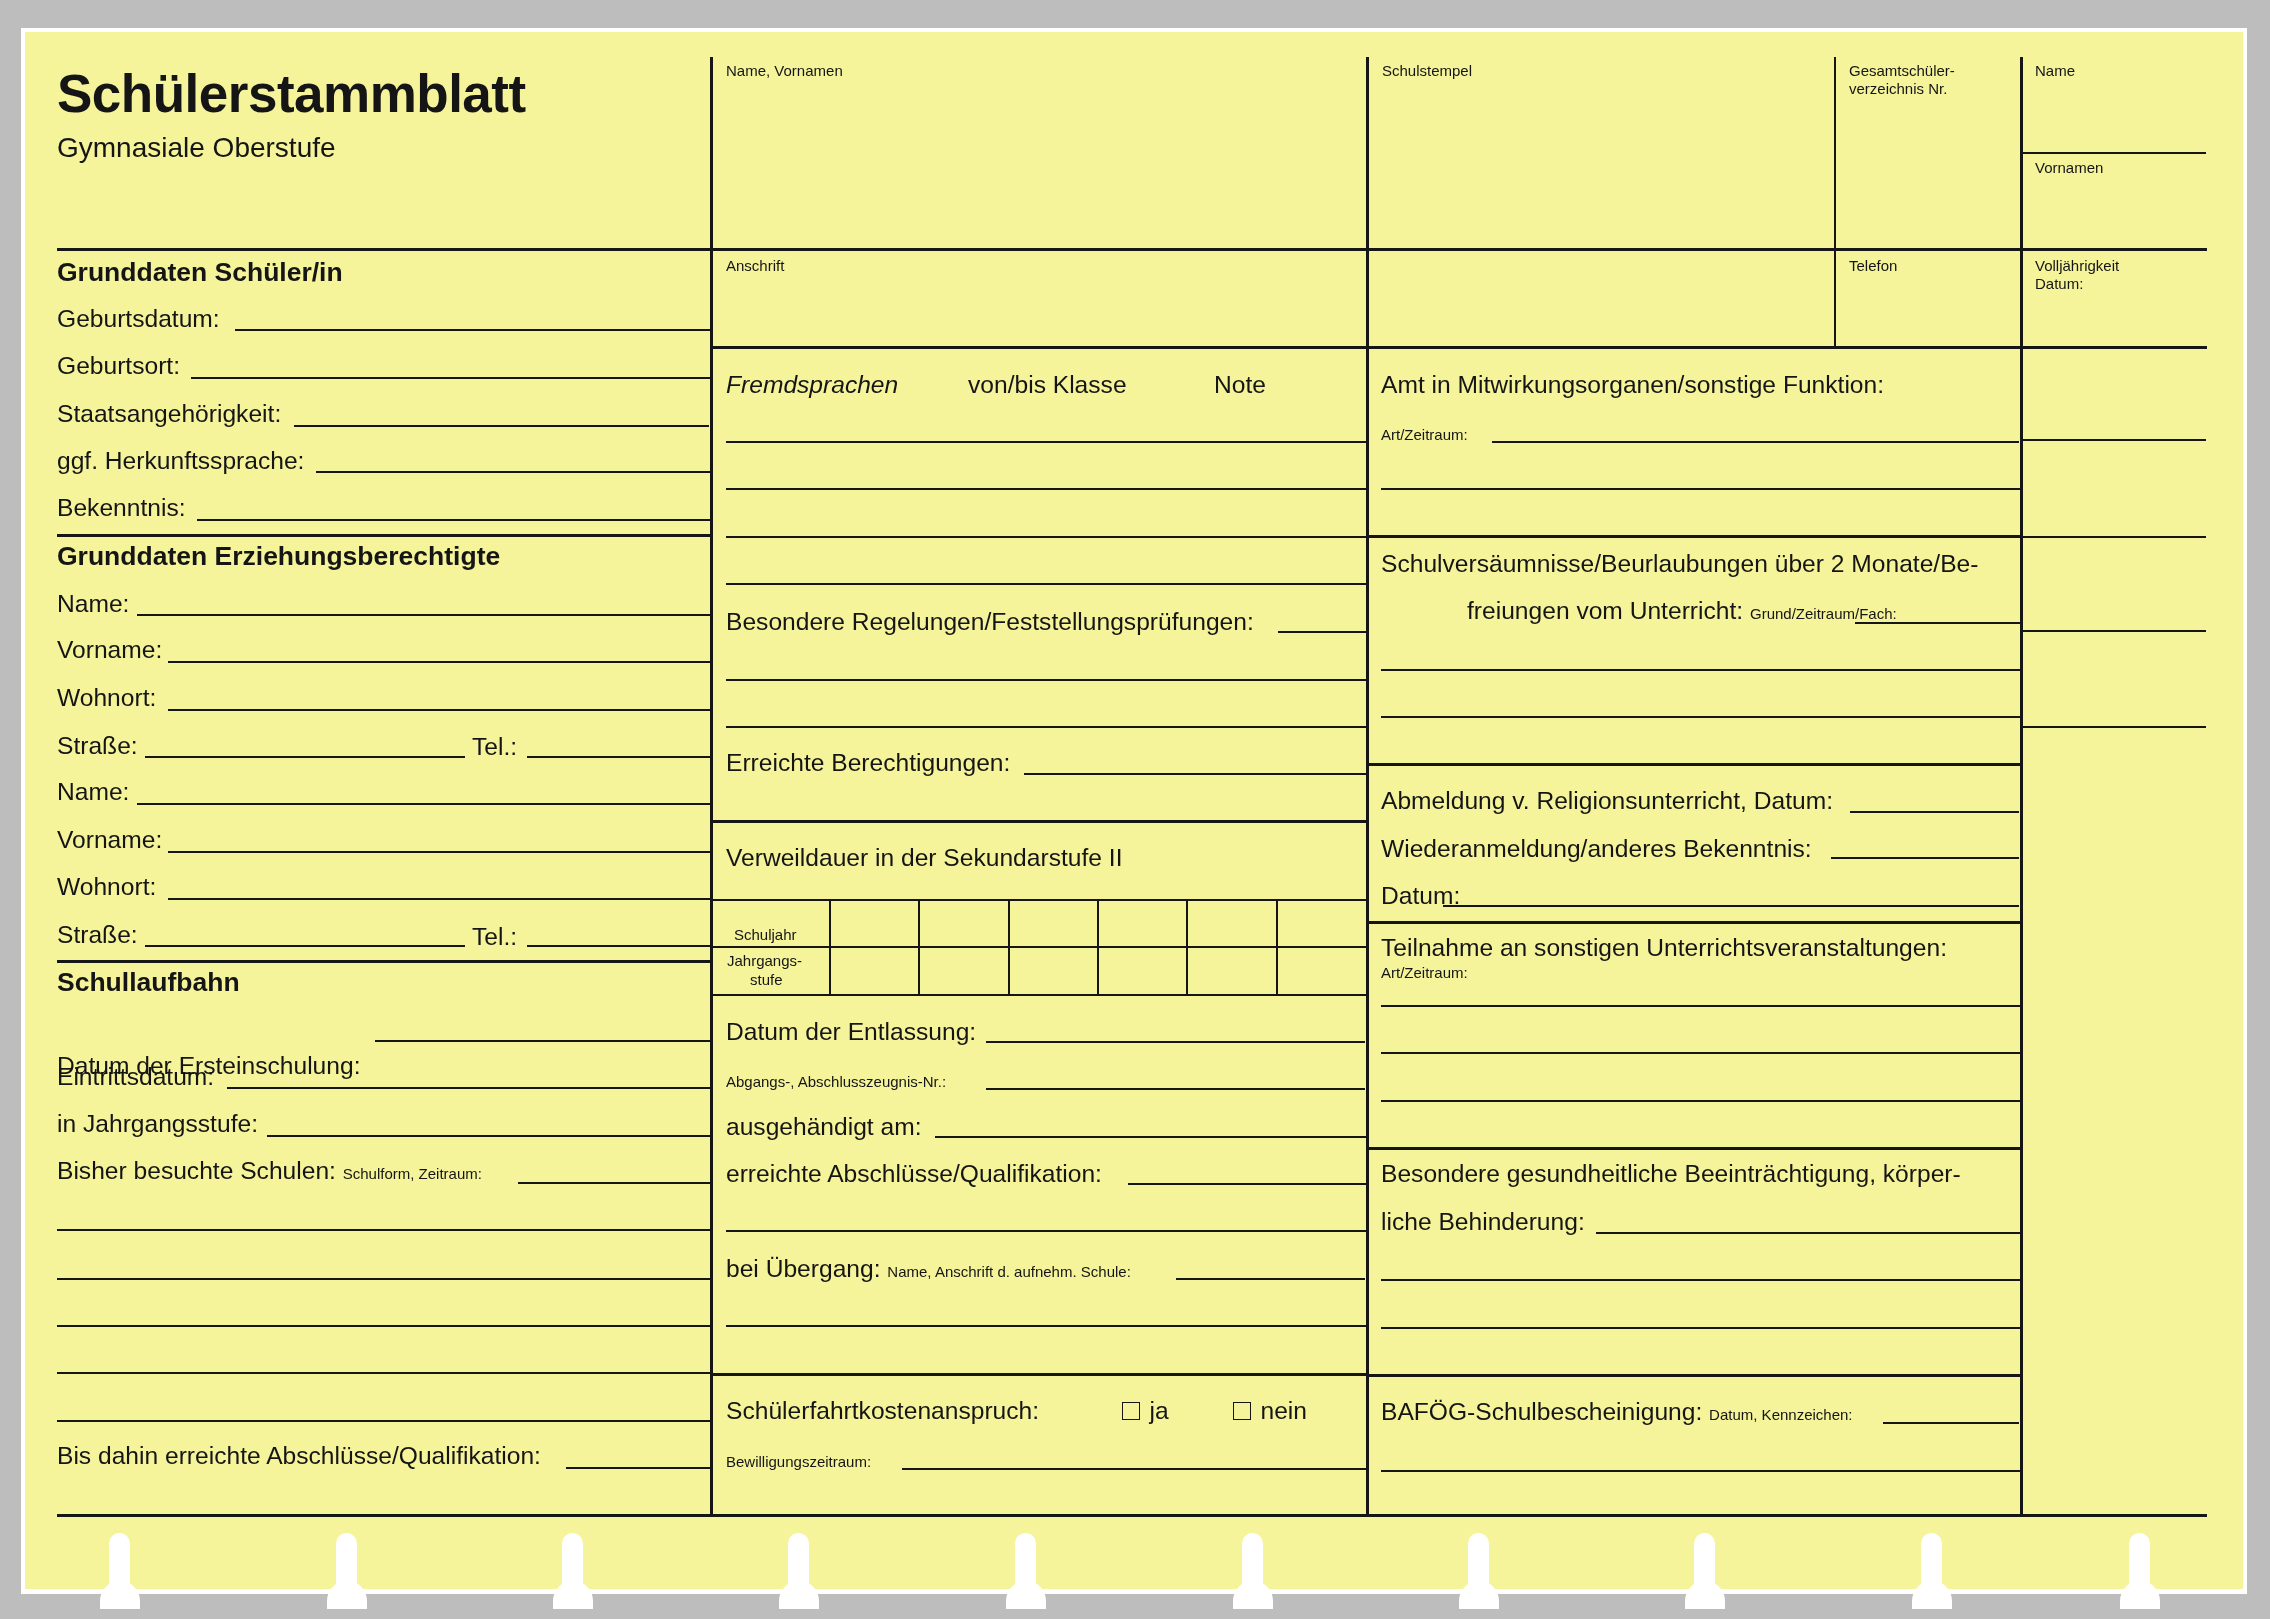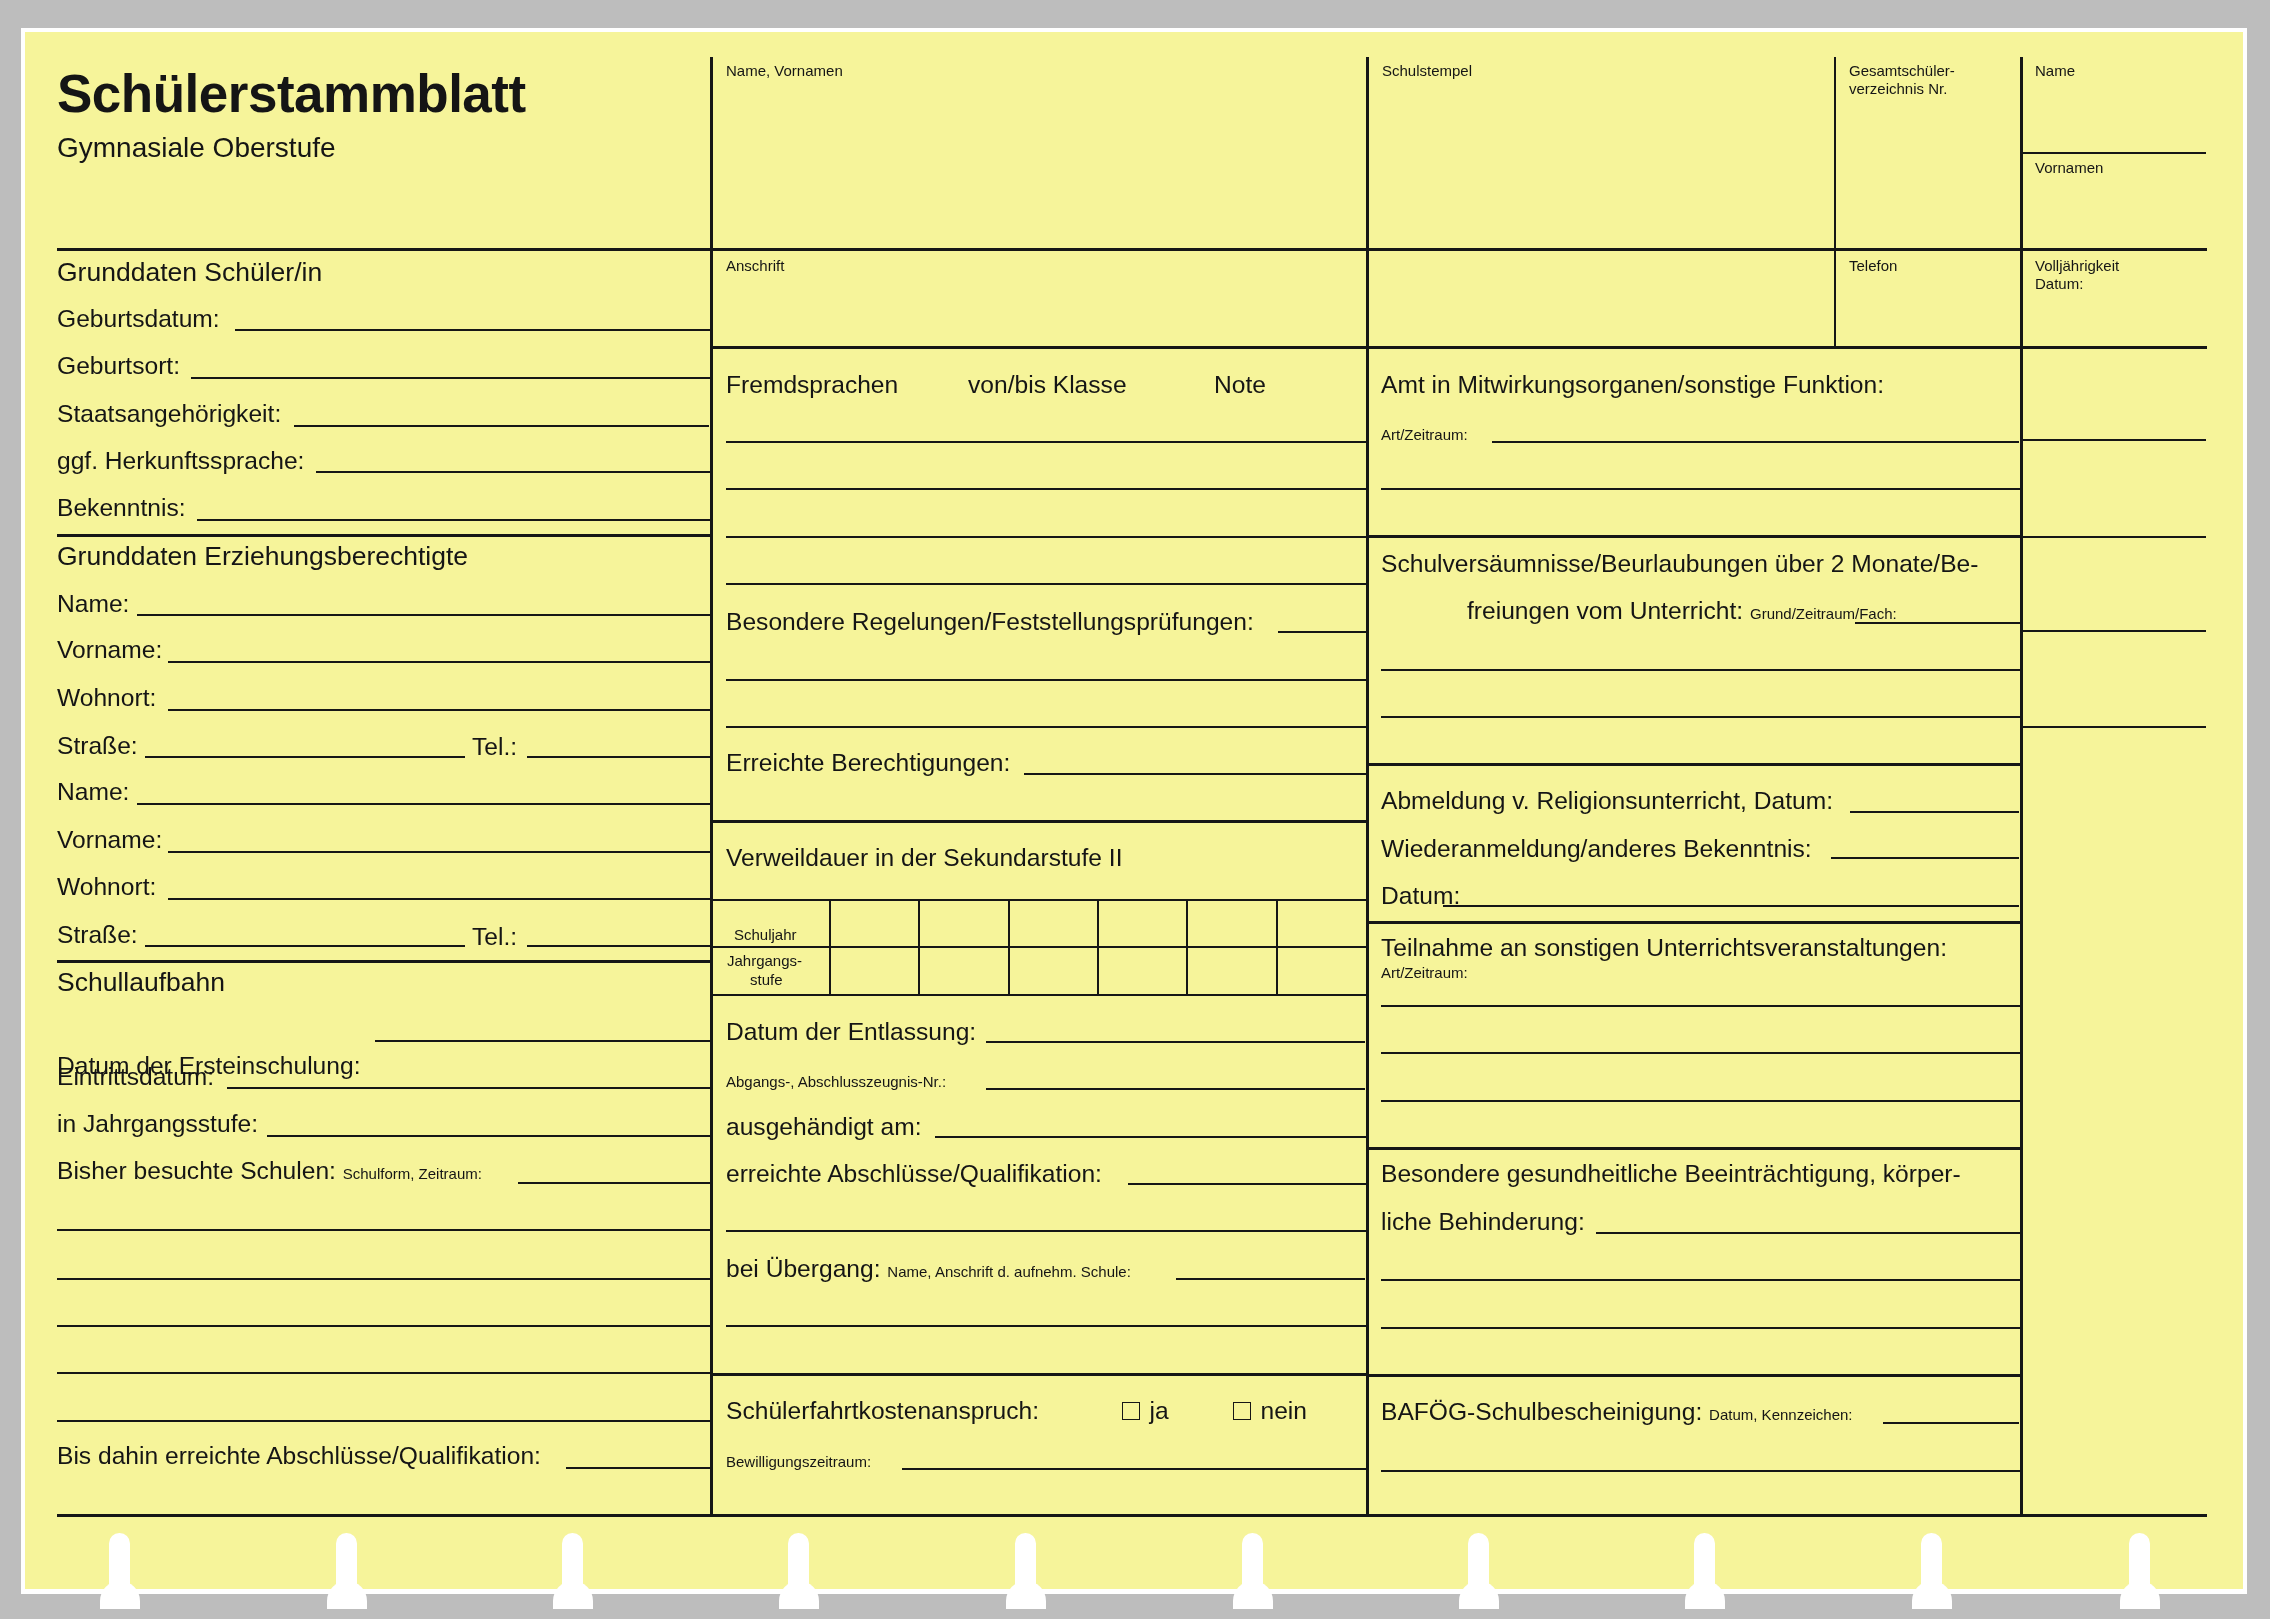--- a/index.html
+++ b/index.html
@@ -8,21 +8,21 @@
   .paper{position:absolute;left:21px;top:28px;width:2226px;height:1566px;background:#ffffff;}
   .sheet{position:absolute;left:24.6px;top:32px;width:2218px;height:1557px;background:#f6f49a;}
   .hl{position:absolute;height:1.9px;background:#161616;}
   .hl.thick{height:2.8px;}
   .vl{position:absolute;width:2.8px;background:#161616;}
   .vl.thin{width:1.9px;}
   .t{position:absolute;white-space:nowrap;font-size:24.6px;line-height:28px;}
   .small{font-size:15px;line-height:19px;}
   .title{font-size:53px;line-height:59px;font-weight:bold;letter-spacing:-0.5px;}
   .subtitle{font-size:28px;line-height:34px;}
-  .h{font-size:26.5px;line-height:30px;font-weight:normal;}
+  .h{font-size:26.5px;line-height:30px;font-weight:bold;}
   .field-line{position:absolute;height:1.9px;background:#161616;}
   .cb{display:inline-block;width:16px;height:16px;border:1.9px solid #161616;vertical-align:-0.9px;margin-right:9.5px;}
   .punch{position:absolute;width:21px;height:76px;background:#ffffff;border-radius:10.4px 10.4px 0 0;top:1533px;}
   .punch:after{content:"";position:absolute;left:-9.5px;bottom:0;width:40px;height:28px;background:#ffffff;border-radius:28px 28px 0 0;}
   input.fill{position:absolute;background:transparent;border:none;outline:none;font-family:"Liberation Sans",sans-serif;font-size:21px;height:26.5px;padding:0;}
 </style>
 </head>
 <body>
 
 <div class="paper"></div>
@@ -119,21 +119,21 @@
 </div>
 <div class="field-line" style="left:518px;top:1182px;width:192px;"></div>
 <div class="field-line" style="left:57px;top:1229px;width:653px;"></div>
 <div class="field-line" style="left:57px;top:1278px;width:653px;"></div>
 <div class="field-line" style="left:57px;top:1325px;width:653px;"></div>
 <div class="field-line" style="left:57px;top:1372px;width:653px;"></div>
 <div class="field-line" style="left:57px;top:1420px;width:653px;"></div>
 <div class="t" style="left:57px;top:1442px;">Bis dahin erreichte Abschlüsse/Qualifikation:</div>
 <div class="field-line" style="left:566px;top:1467px;width:144px;"></div>
 
-<div class="t" style="left:726px;top:371px;">Fremdsprachen</div>
+<div class="t" style="left:726px;top:371px;font-style:italic;">Fremdsprachen</div>
 <div class="t" style="left:968px;top:371px;">von/bis Klasse</div>
 <div class="t" style="left:1214px;top:371px;">Note</div>
 <div class="field-line" style="left:726px;top:441px;width:640px;"></div>
 <div class="field-line" style="left:726px;top:488px;width:640px;"></div>
 <div class="field-line" style="left:726px;top:536px;width:640px;"></div>
 <div class="field-line" style="left:726px;top:583px;width:640px;"></div>
 
 <div class="t" style="left:726px;top:608px;">Besondere Regelungen/Feststellungsprüfungen:</div>
 <div class="field-line" style="left:1278px;top:631px;width:88px;"></div>
 <div class="field-line" style="left:726px;top:679px;width:640px;"></div>

